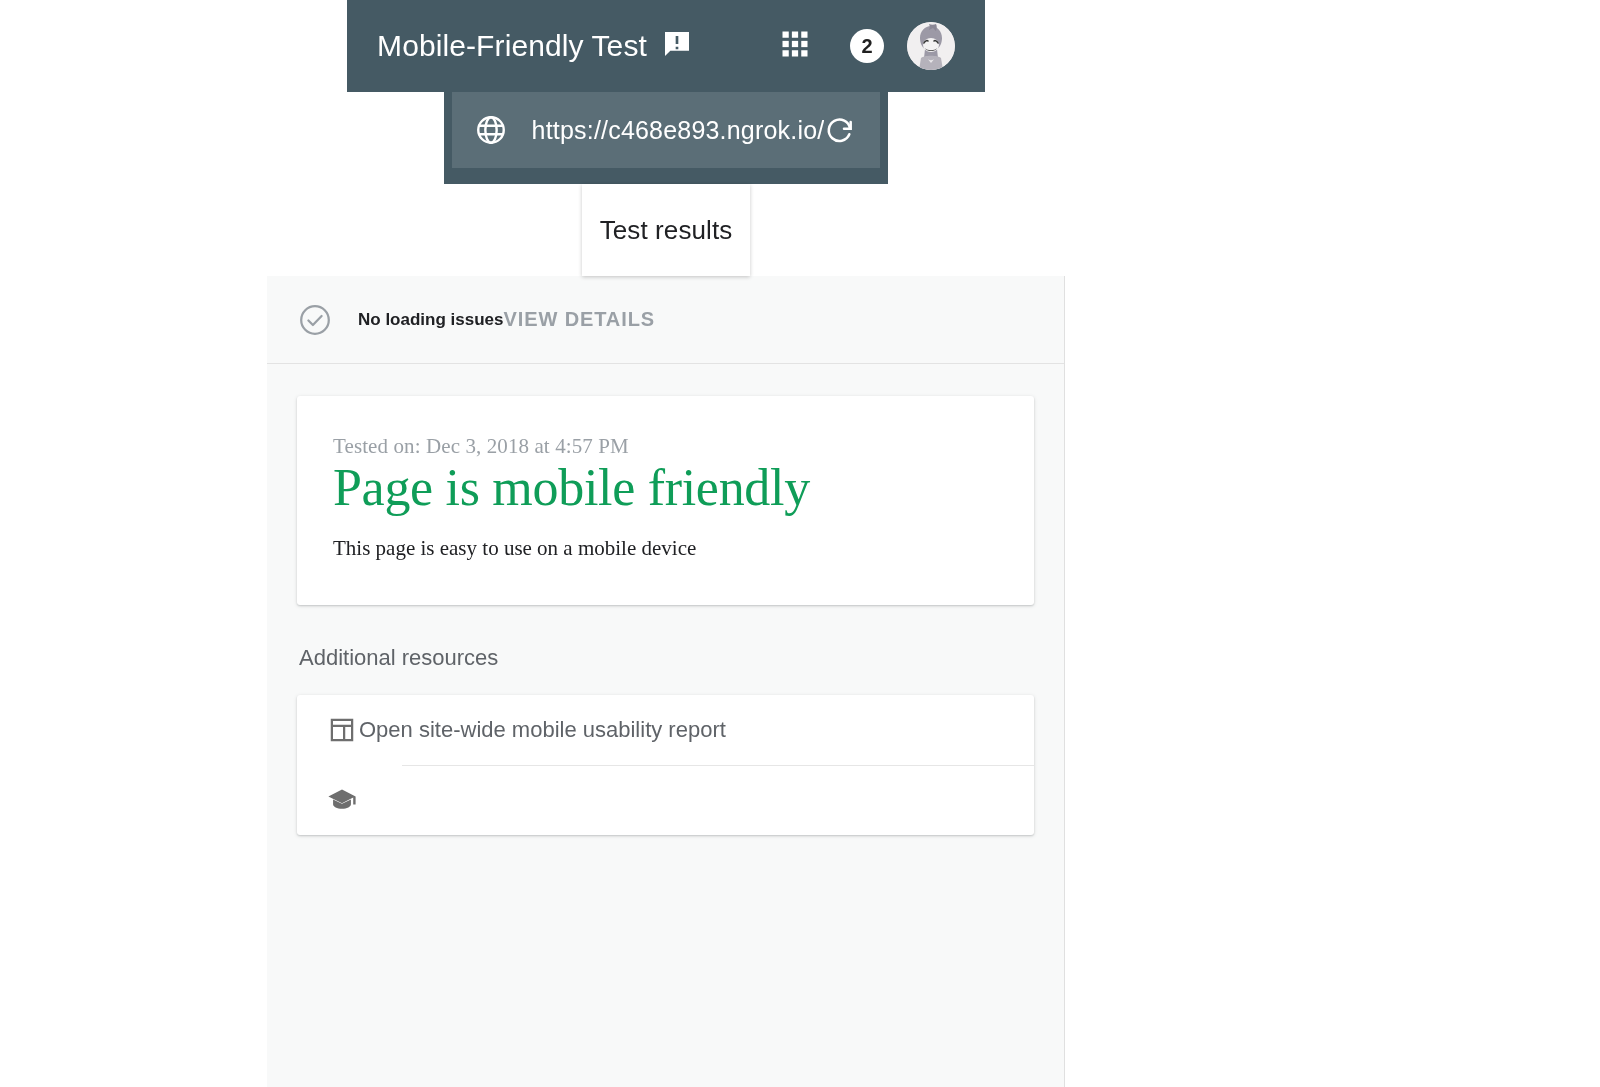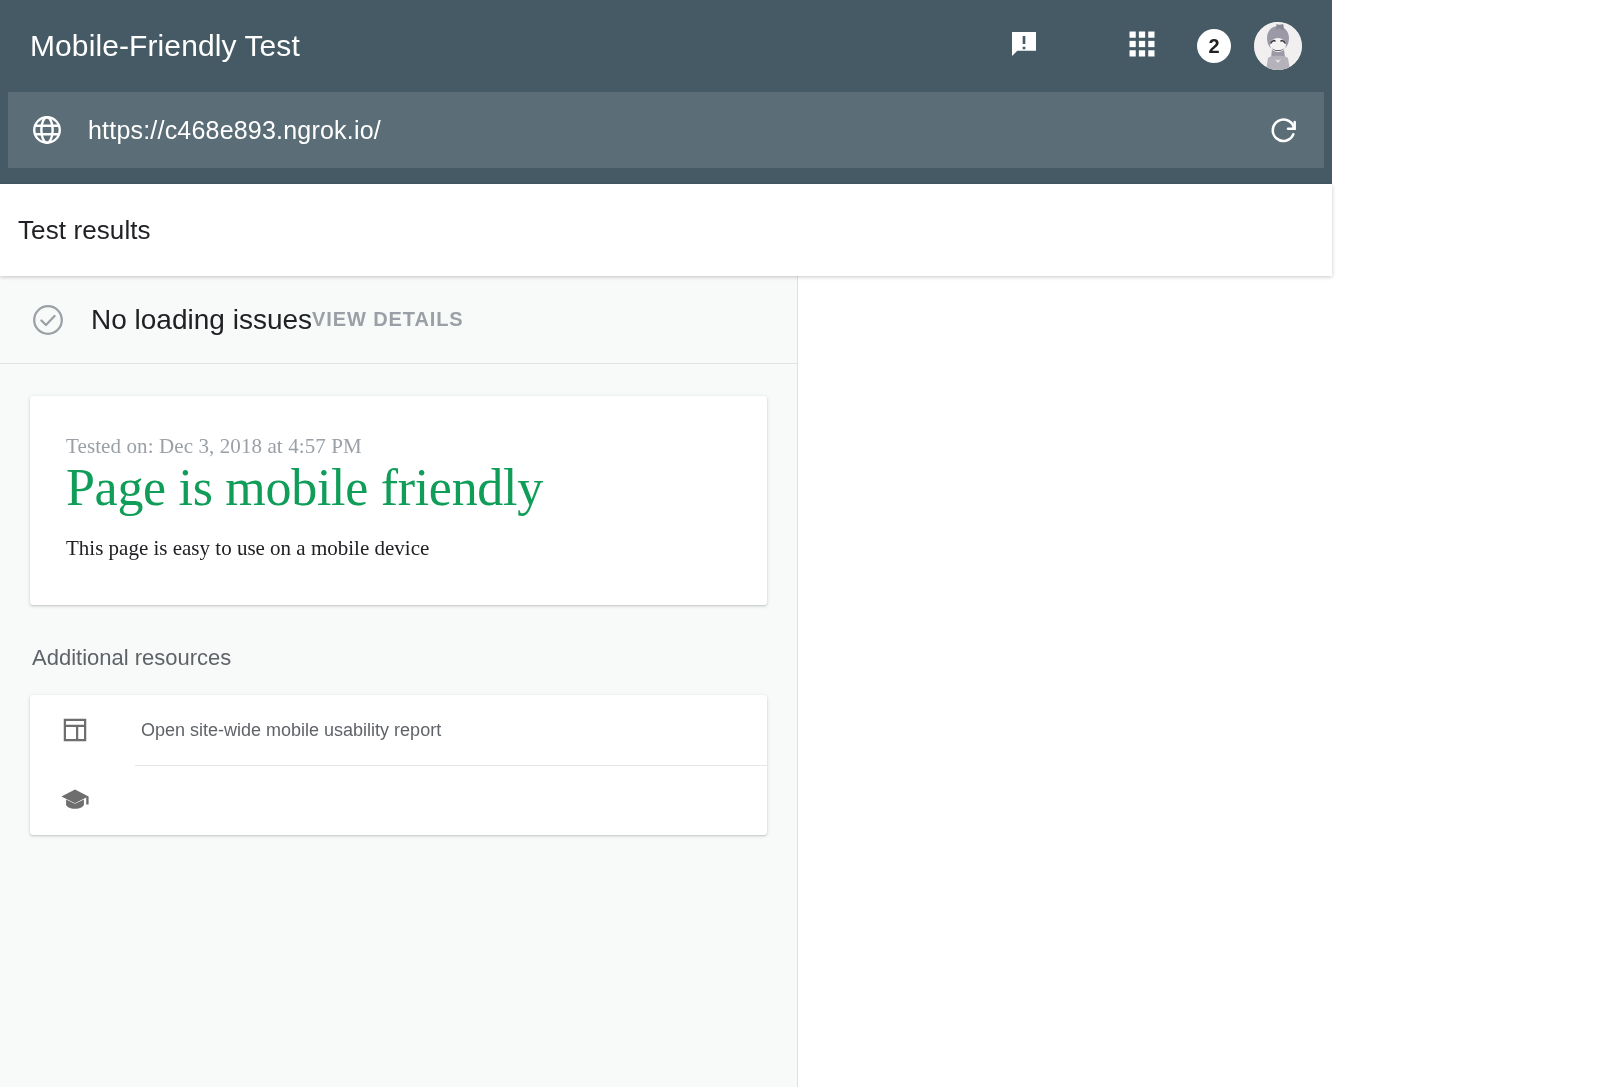--- a/index.html
+++ b/index.html
@@ -11,20 +11,21 @@
     background: #ffffff;
     font-family: "Liberation Sans", sans-serif;
   }
 
   #app {
     position: relative;
     width: 1332px;
     height: 1087px;
     display: flex;
     flex-direction: column;
+    align-items: center;
   }
 
   
   .appbar {
     position: relative;
     height: 92px;
     background: #455A64;
     flex: 0 0 auto;
     display: flex;
     align-items: center;
@@ -152,23 +153,23 @@
     flex: 0 0 auto;
     display: flex;
     align-items: center;
     padding: 0 30px;
     border-bottom: 1px solid #e3e3e3;
     background: #F8F9F9;
   }
   .status-check { width: 36px; height: 36px; flex: 0 0 auto; }
   .status-text {
     margin-left: 25px;
-    font-size: 28px;
+    font-size: 17px;
     color: #202124;
-    font-weight: 400;
+    font-weight: 700;
   }
   .view-details {
     font-size: 20px;
     font-weight: 700;
     color: #9AA0A6;
     letter-spacing: 0.9px;
     cursor: pointer;
   }
 
   .left-scroll {
@@ -229,22 +230,21 @@
     top: 0;
     height: 1px;
     background: #e6e6e6;
   }
   .res-icon {
     width: 34px; height: 34px;
     flex: 0 0 34px;
     display: flex; align-items: center; justify-content: center;
   }
   .res-label {
-    margin-left: 49px;
-    font-size: 18px;
+    font-size: 22px;
     color: #5F6368;
     font-weight: 400;
   }
 
   
   .right-panel {
     flex: 1 1 auto;
     background: #F8F9F9;
     position: relative;
     overflow: hidden;

